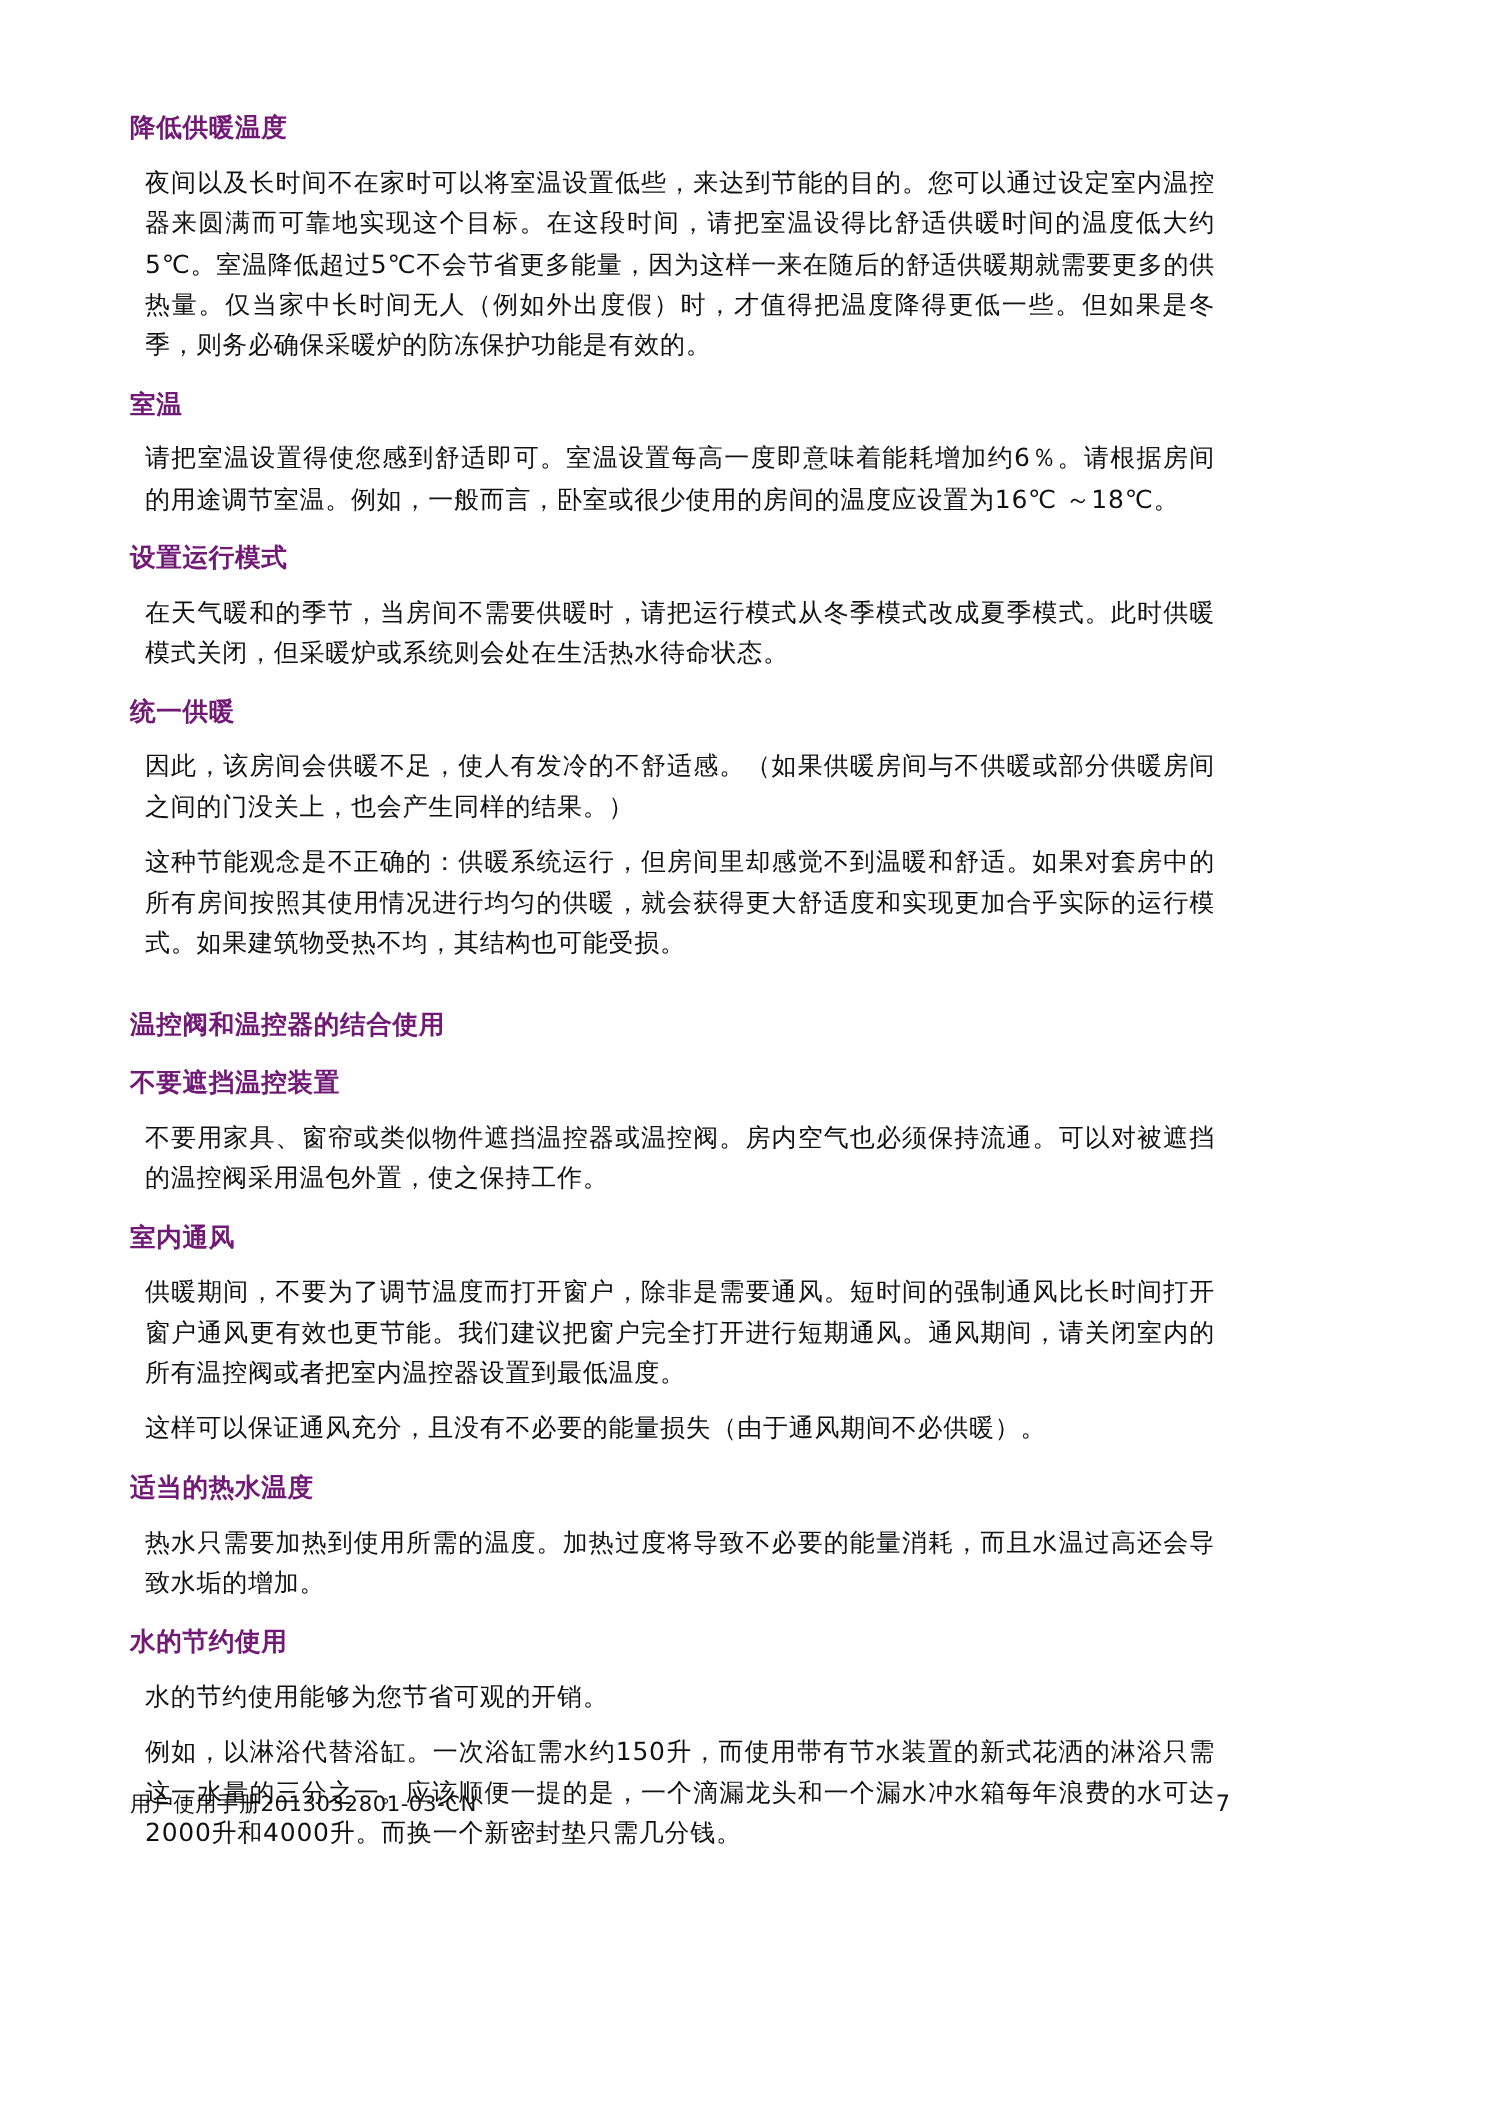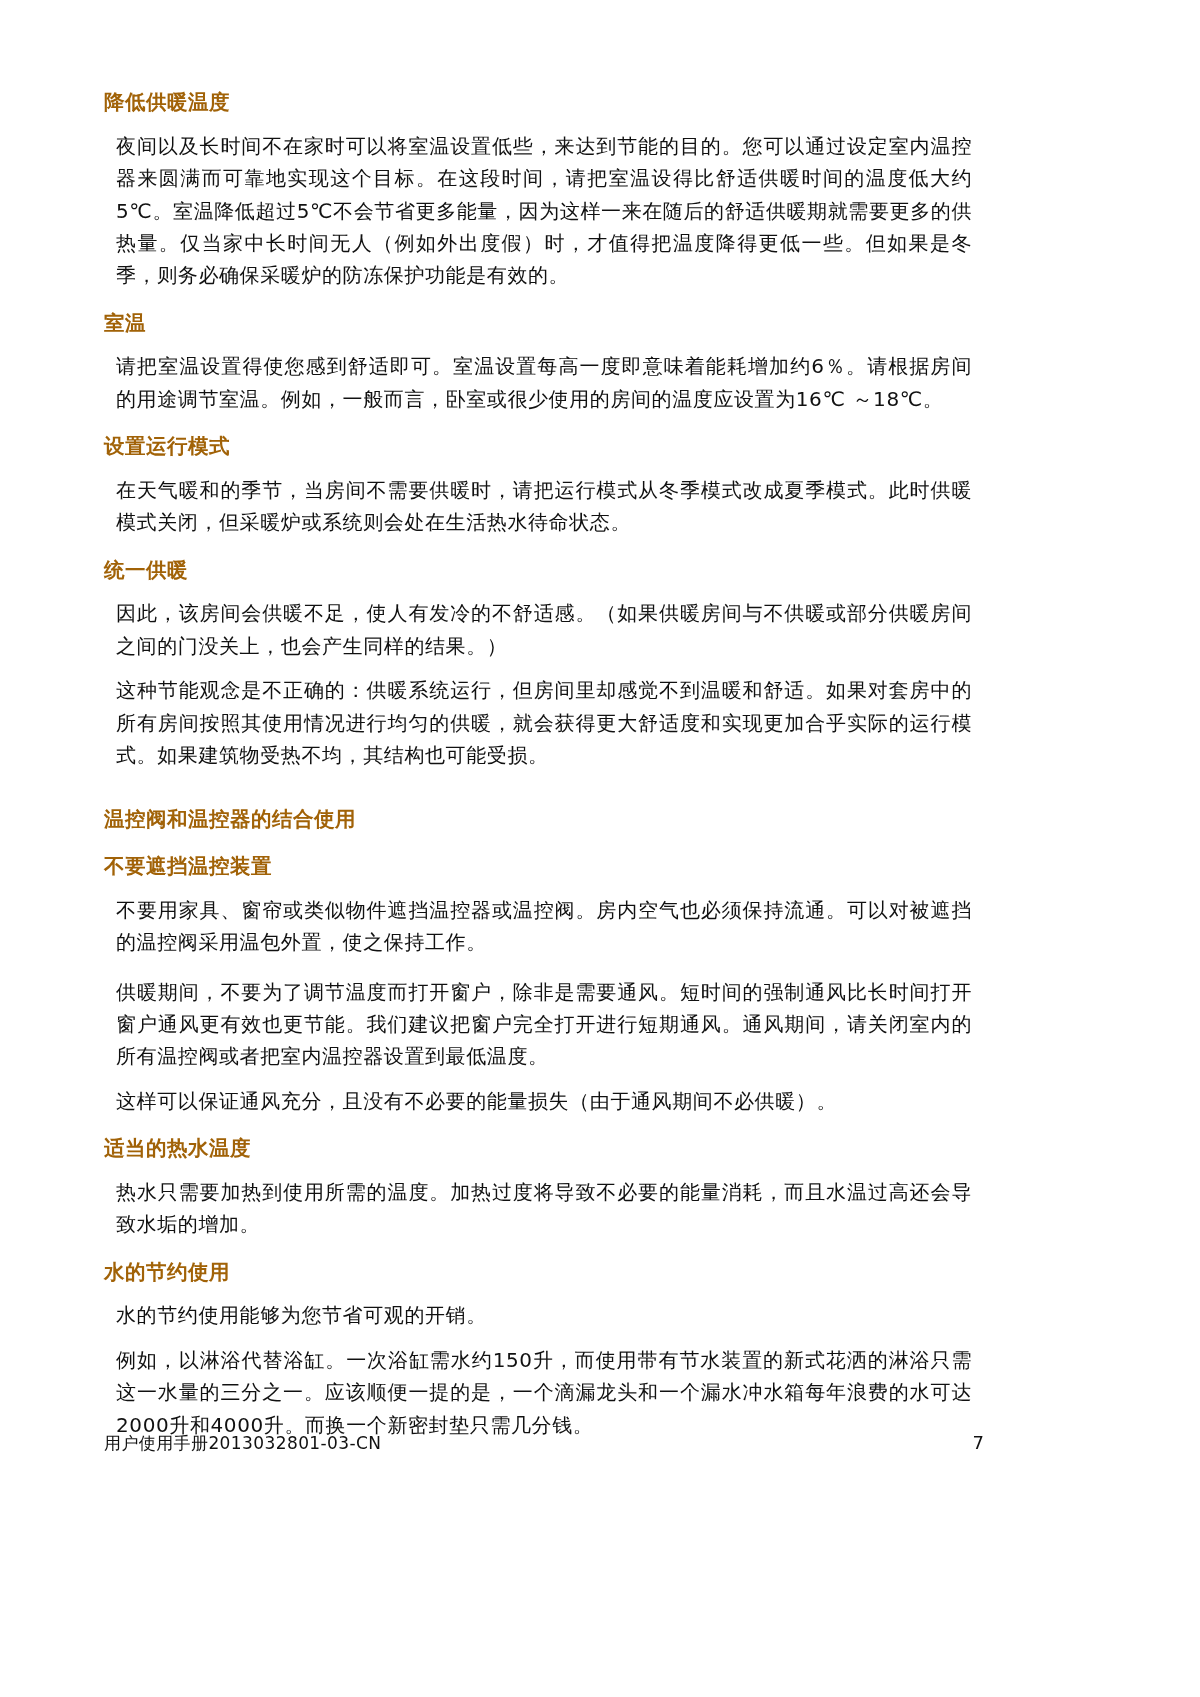--- a/index.html
+++ b/index.html
@@ -35,21 +35,21 @@
   .section.gap-large {
     margin-bottom: 34px;
     font-family: Liberation Serif, serif;
   }
   h2.heading {
     font-size: 20.5px;
     font-weight: bold;
     line-height: 1.45;
     margin: 0 0 2px 0;
     letter-spacing: 0.5px;
-    color: #a16207;
+    color: #701a75;
   }
   p.para {
     font-size: 20px;
     line-height: 1.62;
     margin: 12px;
     letter-spacing: 0.6px;
     text-align: justify;
     text-justify: inter-ideograph;
     color: #111111;
   }
@@ -105,20 +105,21 @@
     <div class="section">
       <h2 class="heading">温控阀和温控器的结合使用</h2>
     </div>
 
     <div class="section">
       <h2 class="heading">不要遮挡温控装置</h2>
       <p class="para">不要用家具、窗帘或类似物件遮挡温控器或温控阀。房内空气也必须保持流通。可以对被遮挡的温控阀采用温包外置，使之保持工作。</p>
     </div>
 
     <div class="section">
+      <h2 class="heading">室内通风</h2>
       <p class="para">供暖期间，不要为了调节温度而打开窗户，除非是需要通风。短时间的强制通风比长时间打开窗户通风更有效也更节能。我们建议把窗户完全打开进行短期通风。通风期间，请关闭室内的所有温控阀或者把室内温控器设置到最低温度。</p>
       <p class="para">这样可以保证通风充分，且没有不必要的能量损失（由于通风期间不必供暖）。</p>
     </div>
 
     <div class="section">
       <h2 class="heading">适当的热水温度</h2>
       <p class="para">热水只需要加热到使用所需的温度。加热过度将导致不必要的能量消耗，而且水温过高还会导致水垢的增加。</p>
     </div>
 
     <div class="section">

